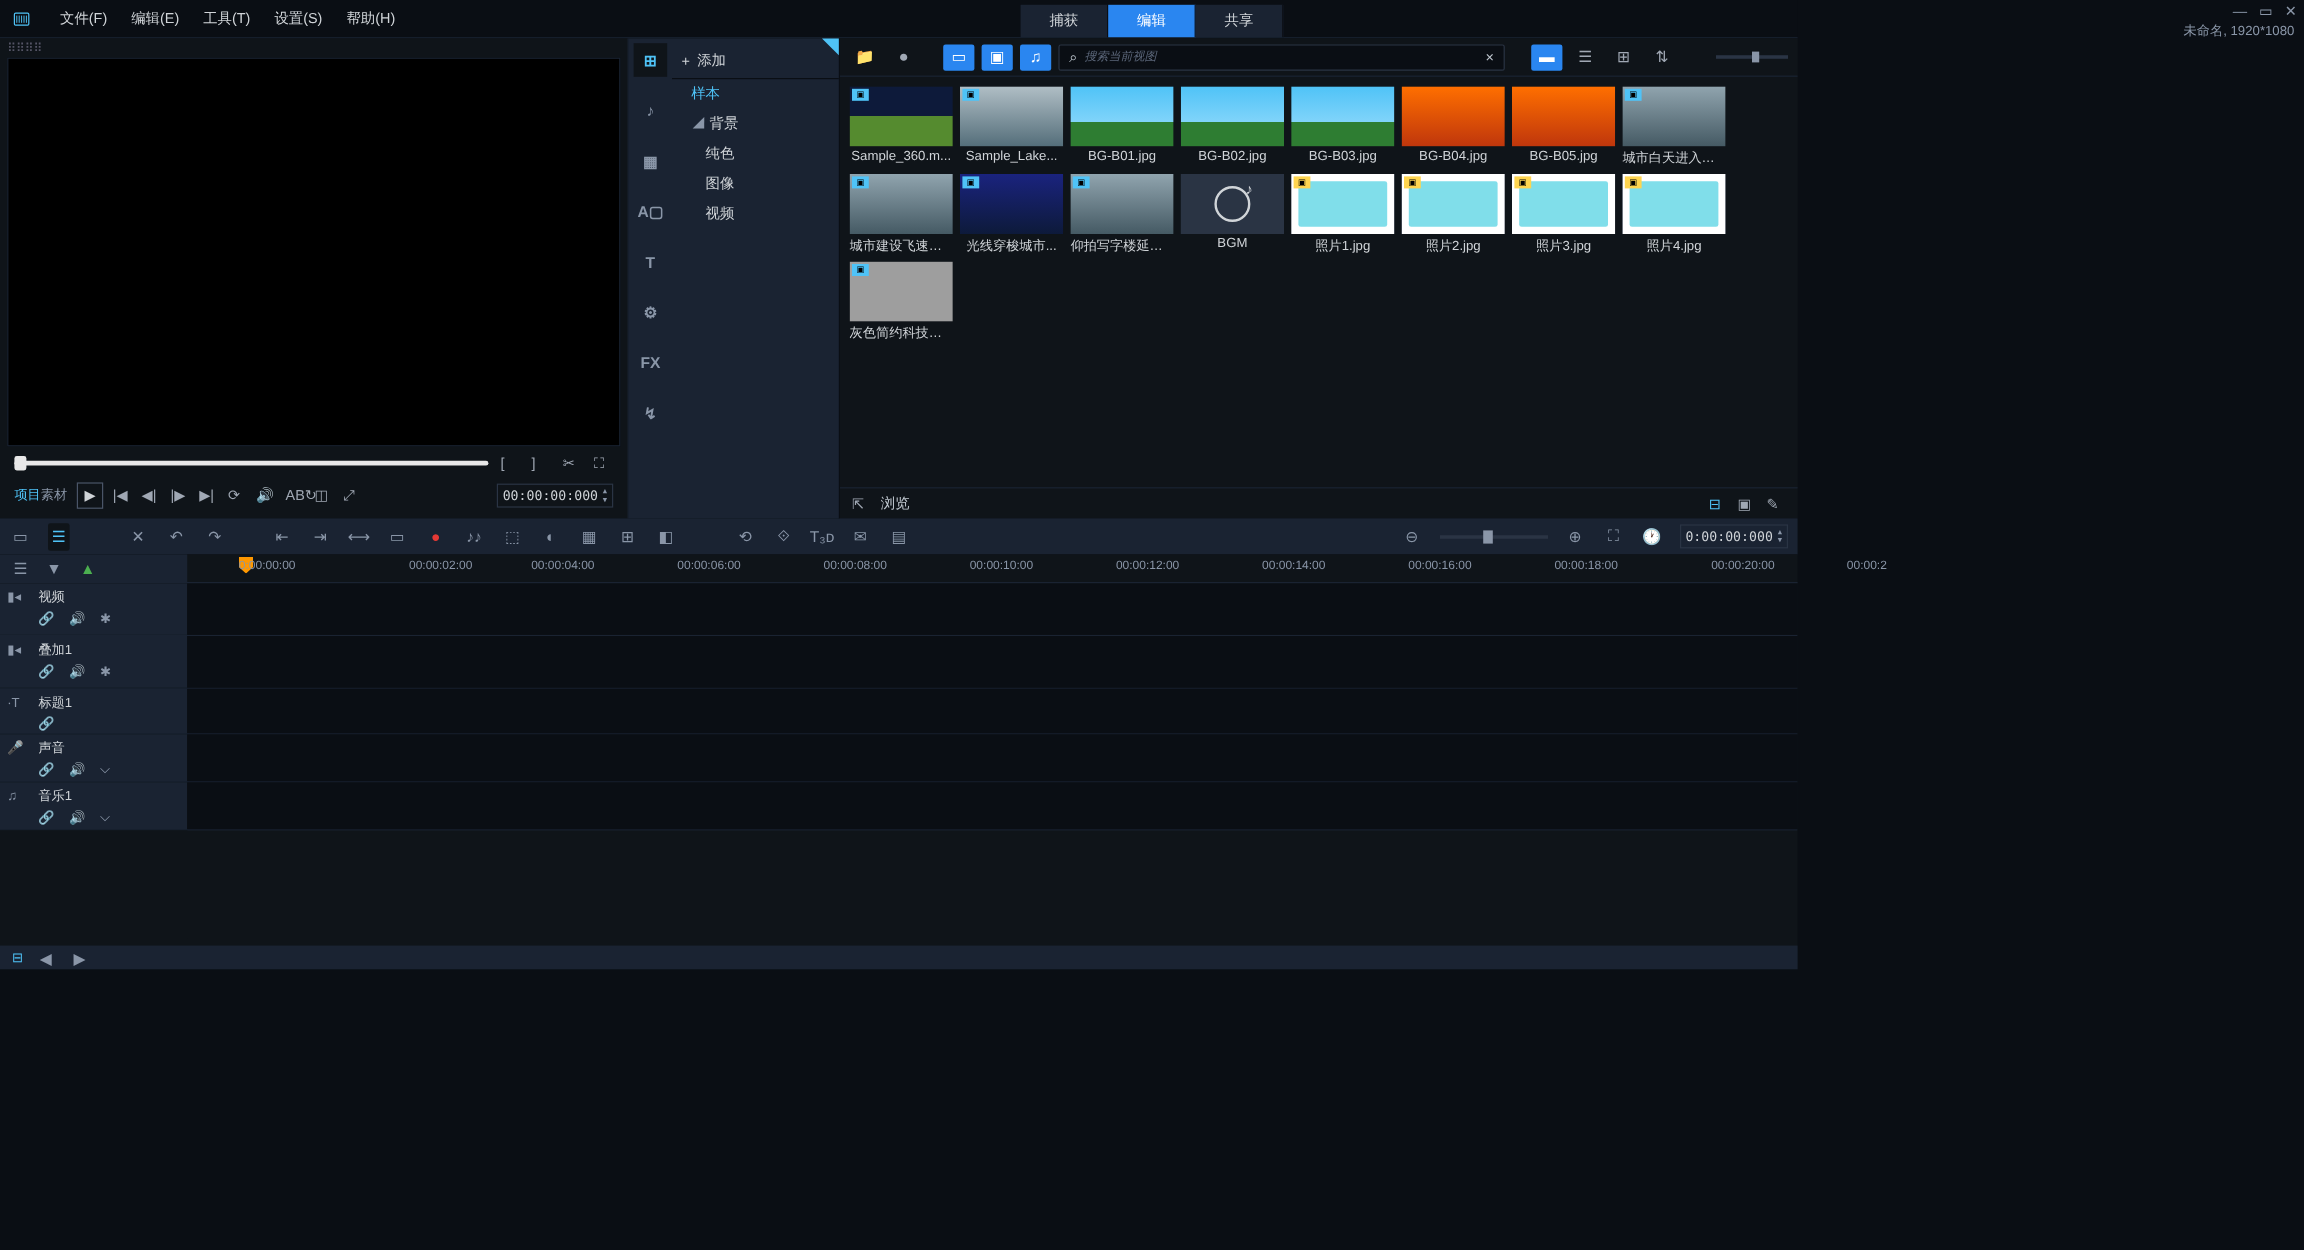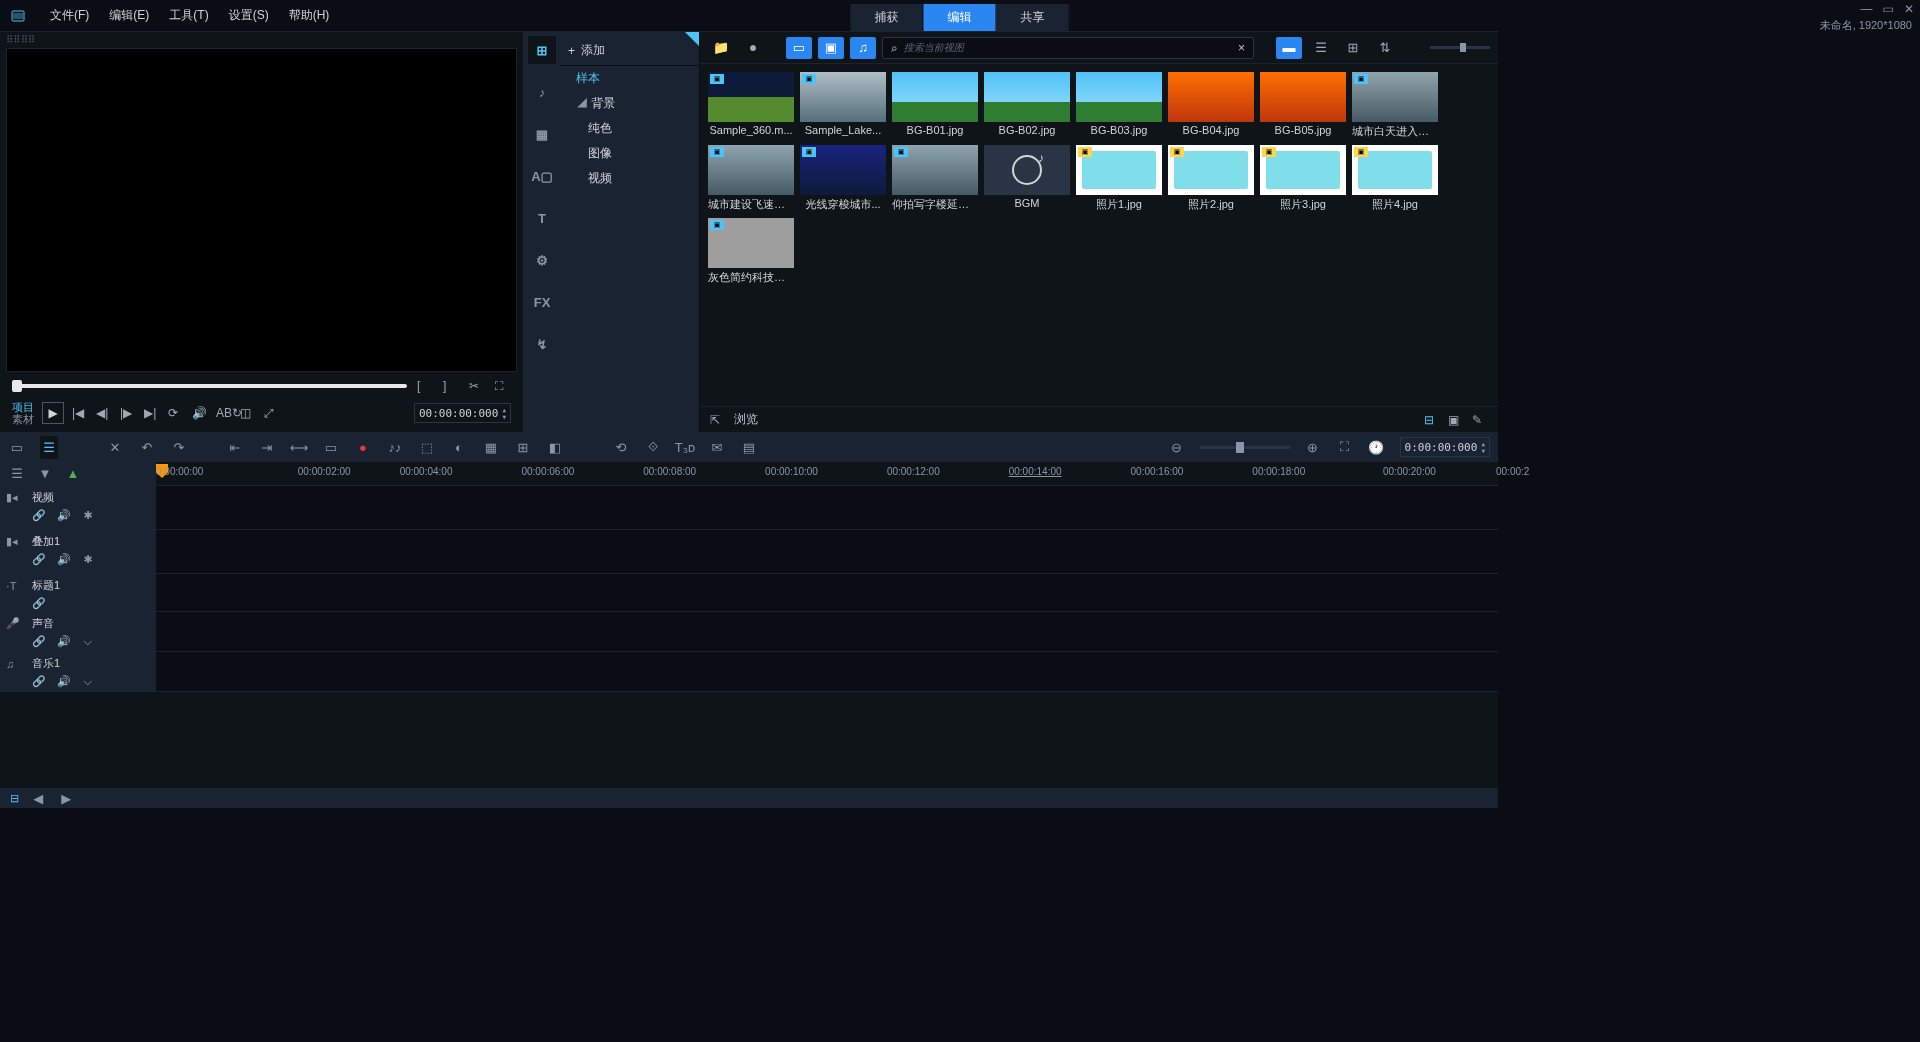--- a/index.html
+++ b/index.html
@@ -332,21 +332,21 @@
   border-bottom: 1px solid #1a2332;
 }
 .ruler-left {
   width: 156px;
   background: #1a2332;
   display: flex;
   align-items: center;
   gap: 10px;
   padding: 0 8px;
 }
-.ruler-track { flex: 1; position: relative; }
+.ruler-track { flex: 1; position: relative; margin-left: 43px; }
 .ruler-tick {
   position: absolute;
   top: 4px;
   font-size: 10px;
   color: #8a96a8;
 }
 .playhead {
   position: absolute;
   top: 2px;
   left: 0px;
@@ -424,21 +424,21 @@
       <div class="preview-timeline">
         <div class="preview-slider">
           <div class="preview-slider-thumb"></div>
         </div>
         <span class="ctrl-icon">[</span>
         <span class="ctrl-icon">]</span>
         <span class="ctrl-icon">✂</span>
         <span class="ctrl-icon">⛶</span>
       </div>
       <div class="preview-controls">
-        <div style="display:flex;flex-direction:column;text-align:center;">
+        <div style="display:flex;flex-direction:row;text-align:center;">
           <span class="proj-label">项目</span>
           <span class="proj-label2">素材</span>
         </div>
         <div class="play-btn">▶</div>
         <span class="ctrl-icon">|◀</span>
         <span class="ctrl-icon">◀|</span>
         <span class="ctrl-icon">|▶</span>
         <span class="ctrl-icon">▶|</span>
         <span class="ctrl-icon">⟳</span>
         <span class="ctrl-icon">🔊</span>
@@ -689,21 +689,21 @@
         <div class="playhead">
             <div class="playhead-head"></div>
           </div>
       <div class="ruler-tick" style="left: 0px;">0:00:00:00</div>
           <div class="ruler-tick" style="left: 121.818px; padding-left: 20px;">00:00:02:00</div>
           <div class="ruler-tick" style="left: 243.636px;">00:00:04:00</div>
           <div class="ruler-tick" style="left: 365.455px;">00:00:06:00</div>
           <div class="ruler-tick" style="left: 487.273px;">00:00:08:00</div>
           <div class="ruler-tick" style="left: 609.091px;">00:00:10:00</div>
           <div class="ruler-tick" style="left: 730.909px;">00:00:12:00</div>
-          <div class="ruler-tick" style="left: 852.727px; text-decoration: underline;">00:00:14:00</div>
+          <div class="ruler-tick" style="left: 852.727px;">00:00:14:00</div>
           <div class="ruler-tick" style="left: 974.545px;">00:00:16:00</div>
           <div class="ruler-tick" style="left: 1096.36px;">00:00:18:00</div>
           <div class="ruler-tick" style="left: 1227px;">00:00:20:00</div>
           <div class="ruler-tick" style="left: 1340px;">00:00:2</div>
         </div>
     </div>
 
     <div class="tracks" id="tracks-container">
 
       <div class="track" style="height:44px;">

